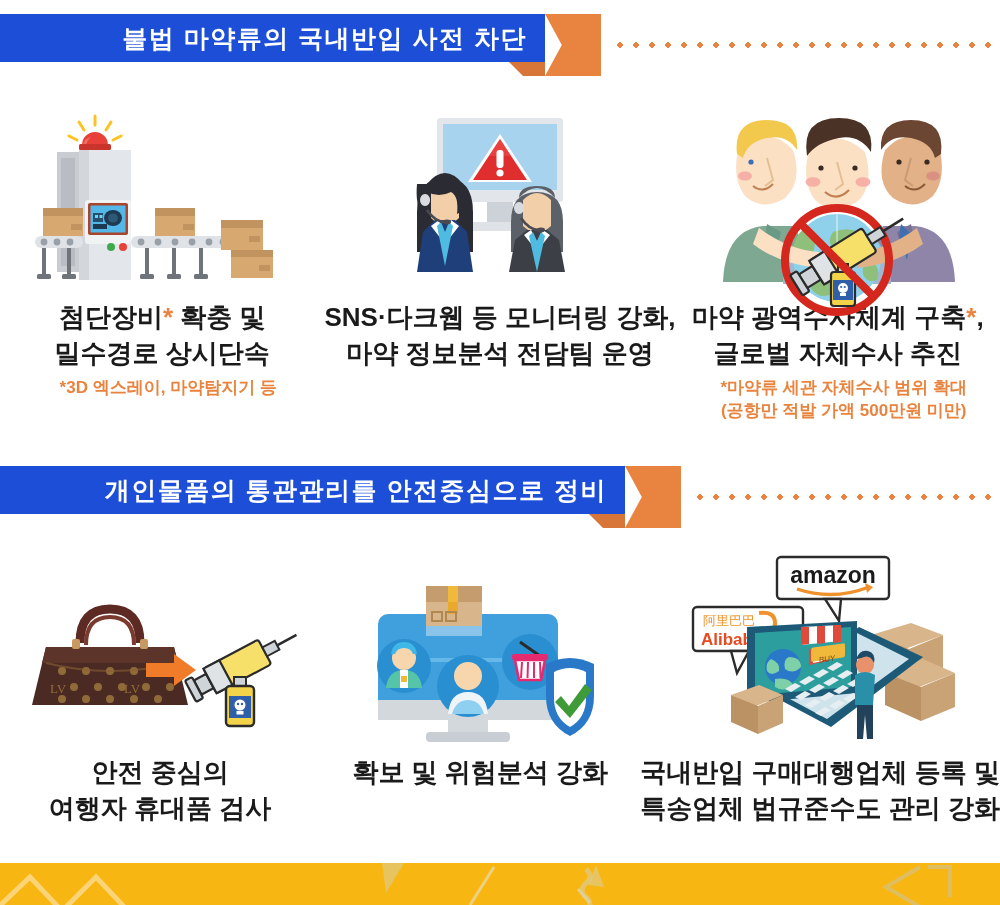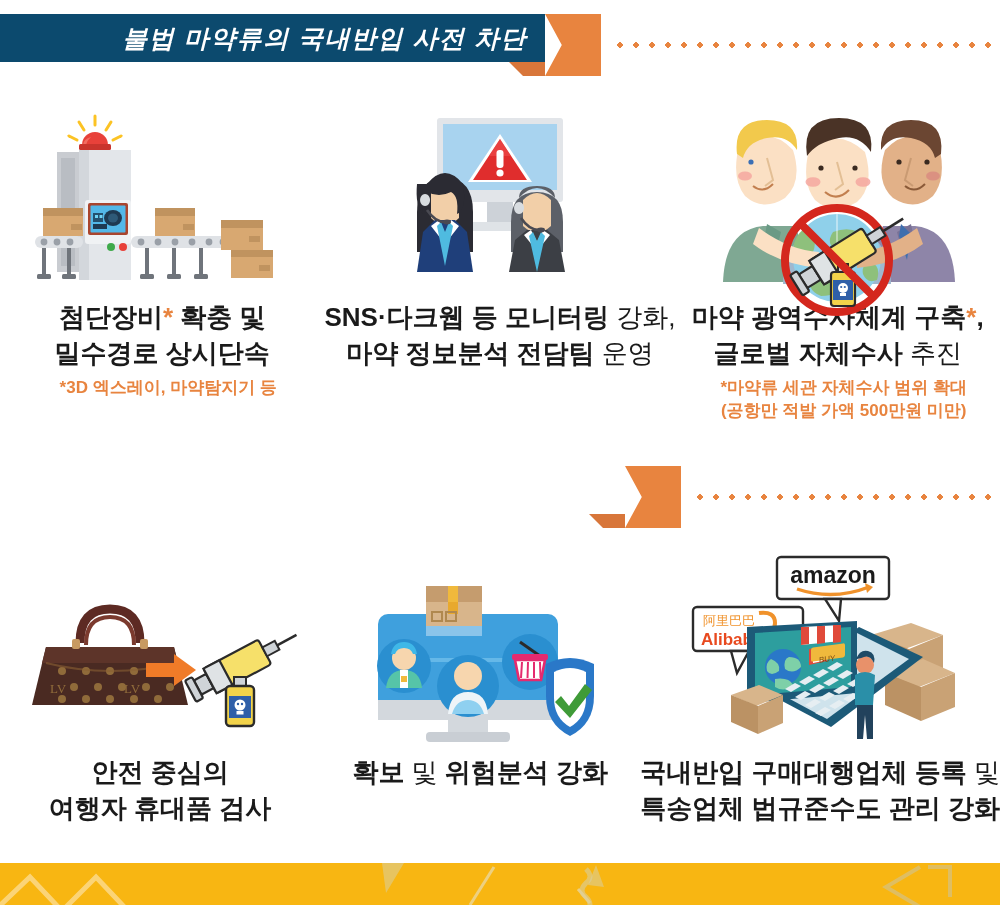--- a/index.html
+++ b/index.html
@@ -24,27 +24,26 @@
     position: absolute;
     left: 0;
     width: 1000px;
     height: 78px;
   }
   .banner-bar {
     position: absolute;
     left: 0;
     top: 14px;
     height: 48px;
-    background: #0c4a6e;
+    background: #1d4ed8;
     display: flex;
     align-items: center;
     justify-content: flex-end;
     box-sizing: border-box;
     padding-right: 18px;
-    font-style: italic;
   }
   .banner-title {
     color: #ffffff;
     font-size: 25px;
     font-weight: bold;
     letter-spacing: 1.5px;
     white-space: nowrap;
     line-height: 1;
   }
   .banner-fold {
@@ -96,21 +95,21 @@
     text-align: center;
     margin-top: 10px;
   }
   .caption .line {
     font-size: 26px;
     color: #1a1a1a;
     line-height: 1.38;
     white-space: nowrap;
   }
   .b { font-weight: bold; }
-  .r { font-weight: normal; }
+  .r { font-weight: bold; }
   .star { color: #e8843f; font-weight: bold; }
   .note {
     color: #e8843f;
     font-size: 17px;
     font-weight: bold;
     line-height: 1.35;
     margin-top: 5px;
     white-space: nowrap;
     margin-left: 12px;
   }
@@ -383,20 +382,23 @@
         <div class="line">
           <span class="b">글로벌 자체수사</span><span class="r"> 추진</span>
         </div>
         <div class="note">*마약류 세관 자체수사 범위 확대</div>
         <div class="note" style="margin-top:0">(공항만 적발 가액 500만원 미만)</div>
       </div>
     </div>
   </div>
 
   <div class="banner-row" style="top:452px">
+    <div class="banner-bar" id="bar2" style="width: 625px;">
+      <span class="banner-title">개인물품의 통관관리를 안전중심으로 정비</span>
+    </div>
     <div class="banner-fold" id="fold2" style="left: 589px;"></div>
     <div class="banner-tail" id="tail2" style="left: 625px;"></div>
     <div class="banner-dots" id="dots2" style="left: 692px; width: 308px;"></div>
   </div>
 
   <div class="cards" style="top:570px">
 
     <div class="card">
       <div class="art" style="height:175px">
         <svg width="280" height="150" viewBox="0 0 280 150">

